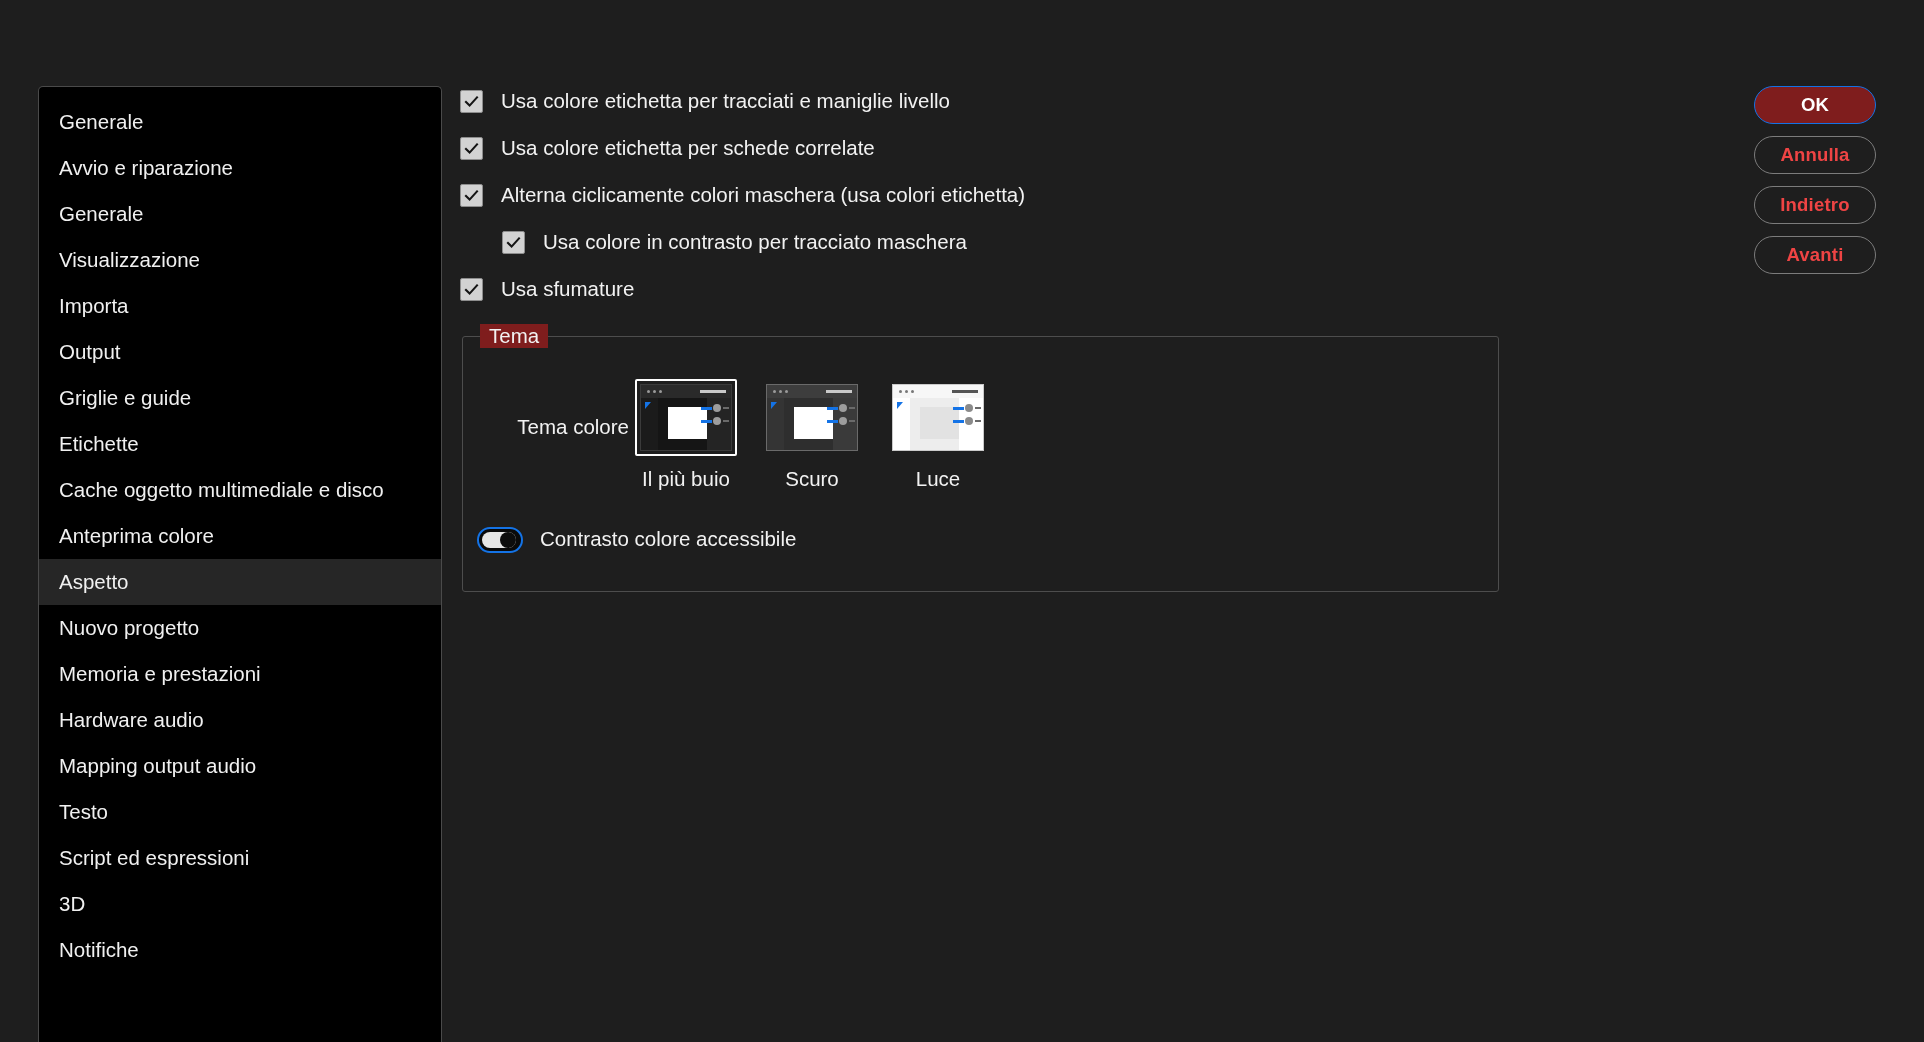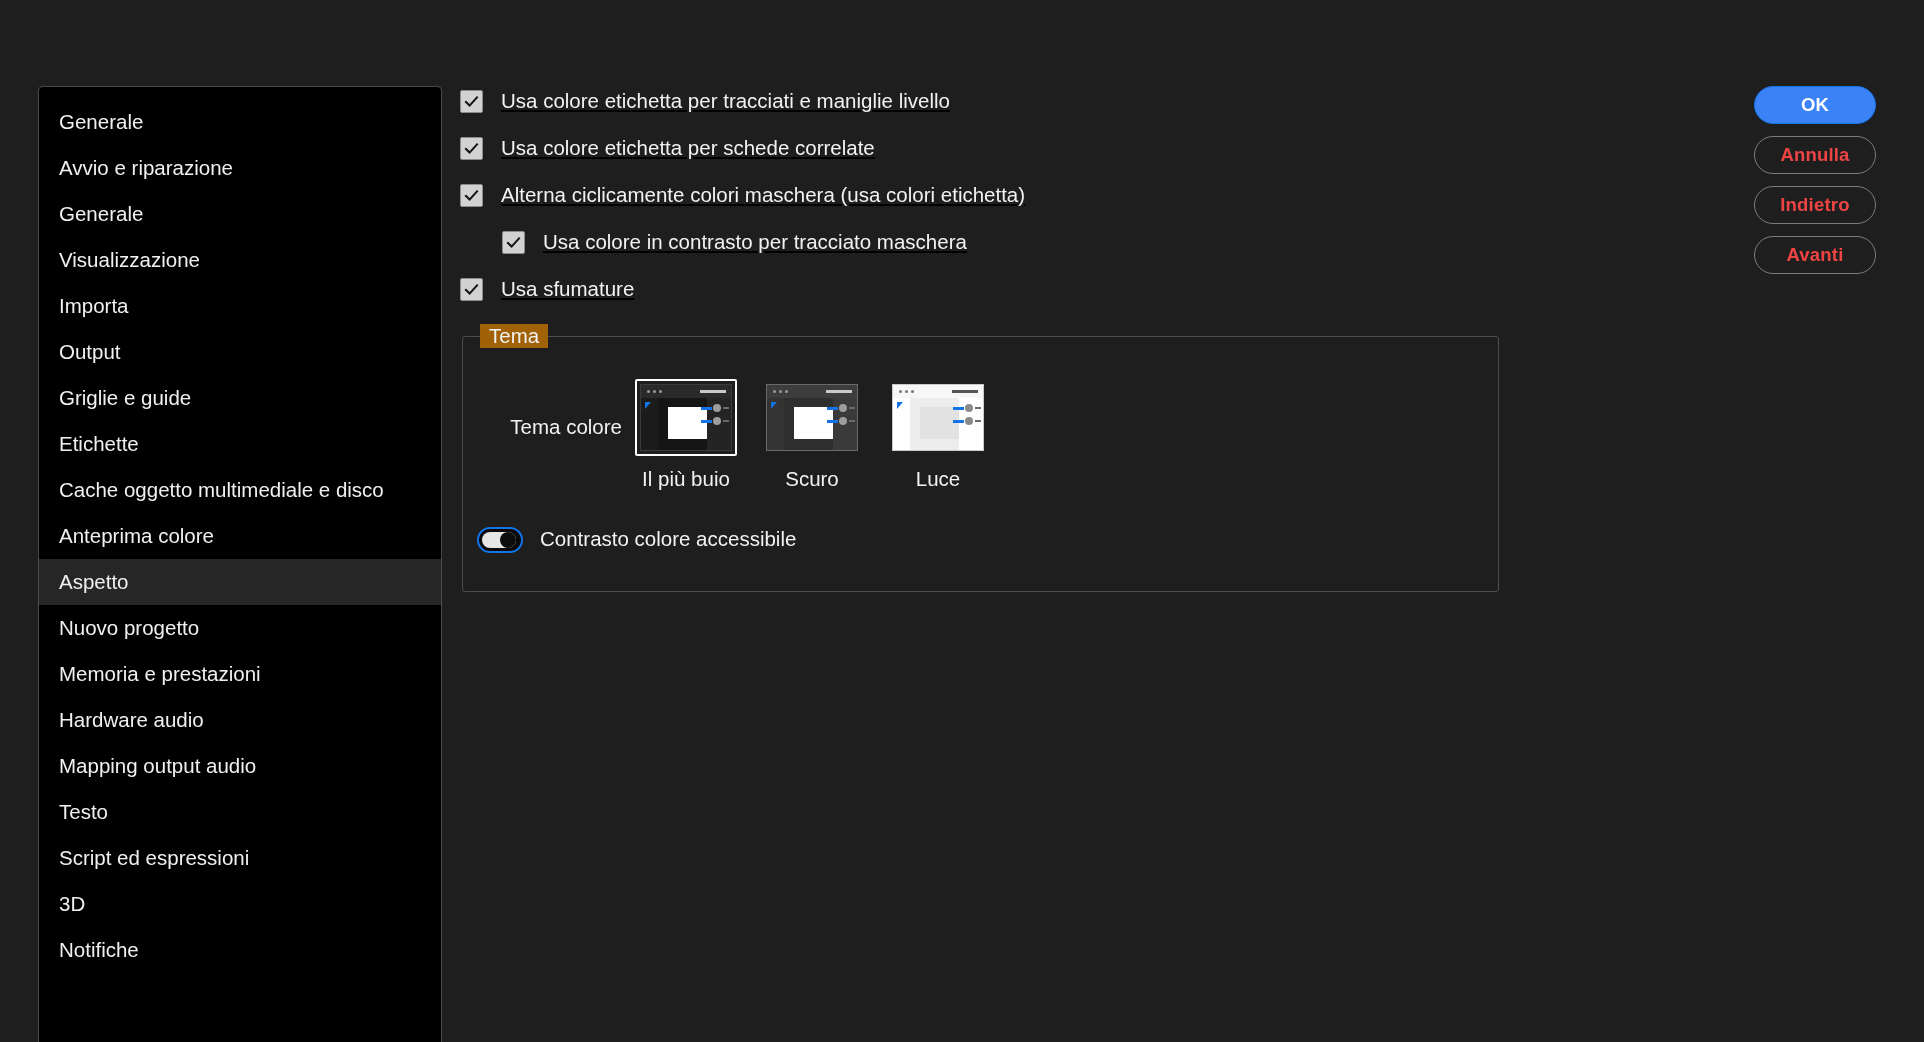--- a/index.html
+++ b/index.html
@@ -94,21 +94,20 @@
     top: 26px;
     right: 0;
     bottom: 0;
   }
 
   .check-row {
     display: flex;
     align-items: center;
     height: 38px;
     margin-bottom: 9px;
-    text-decoration: underline;
   }
   .check-row.indent { margin-left: 42px; text-align: center; }
 
   .cb {
     width: 23px;
     height: 23px;
     background: #d2d2d2;
     border: 1px solid #8d8d8d;
     border-radius: 2px;
     display: flex;
@@ -132,38 +131,38 @@
     margin-left: 2px;
     width: 1037px;
     height: 256px;
     border: 1px solid #4d4d4d;
     border-radius: 3px;
   }
   .group-legend {
     position: absolute;
     top: -13px;
     left: 17px;
-    background: #a16207;
+    background: #7f1d1d;
     padding: 0 9px;
     font-size: 20.5px;
     color: #f2f2f2;
   }
 
   .theme-row {
     position: absolute;
     left: 0;
     top: 42px;
     width: 100%;
     display: flex;
     align-items: flex-start;
   }
   .theme-caption {
     width: 172px;
     text-align: right;
-    padding-right: 13px;
+    padding-right: 6px;
     font-size: 20.5px;
     color: #f2f2f2;
     line-height: 1;
     margin-top: 38px;
   }
   .thumbs { display: flex; }
   .thumb-wrap {
     display: flex;
     flex-direction: column;
     align-items: center;
@@ -292,21 +291,21 @@
     align-items: center;
     justify-content: center;
     margin-bottom: 12px;
     cursor: pointer;
     color: #ef4444;
     background: transparent;
     border: 1px solid #7c7c7c;
     letter-spacing: .2px;
   }
   .btn.primary {
-    background: #3b82f6;
+    background: #7f1d1d;
     border-color: #1473e6;
     color: #ffffff;
   }
 </style>
 </head>
 <body>
 
 <div class="window">
 
 

